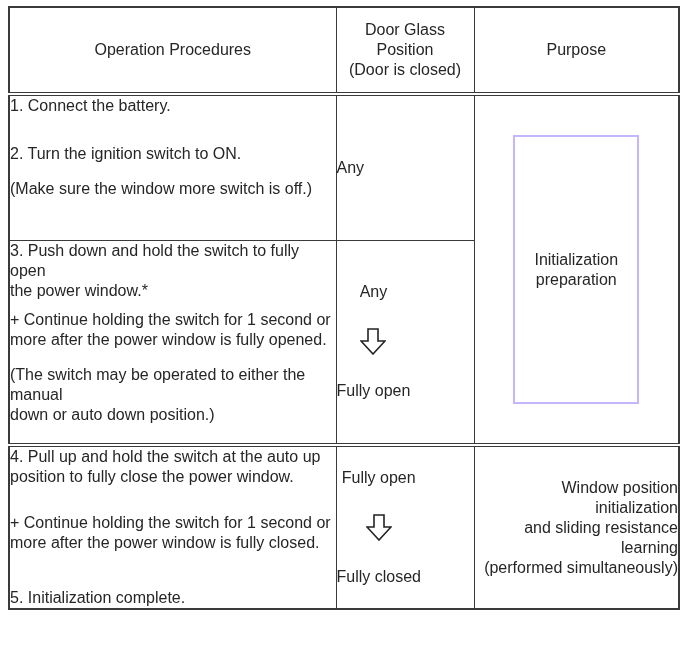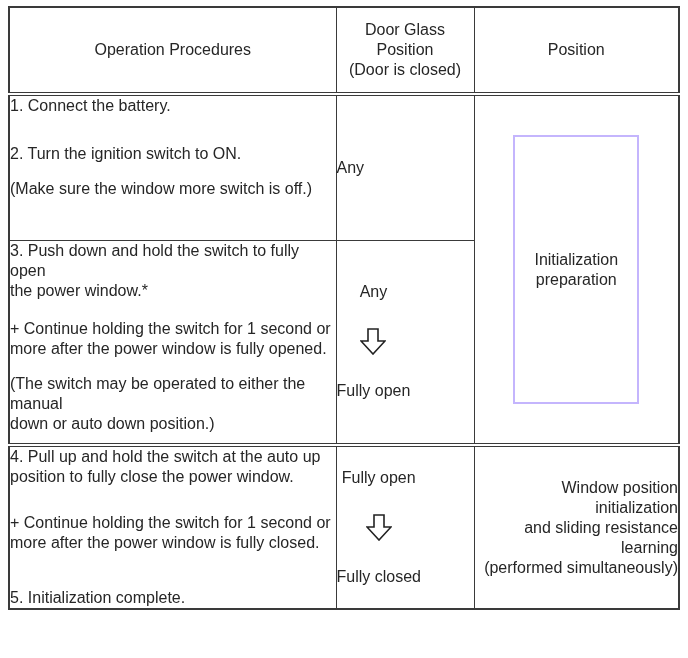--- a/index.html
+++ b/index.html
@@ -46,21 +46,21 @@
   td.steps {
     vertical-align: top;
     text-align: left;
     padding: 11px 8px 0 15px;
   }
   td.steps p {
     margin: 0;
     white-space: pre-line;
   }
   td.steps p.mb15 { margin-bottom: 15px; }
-  td.steps p.mb18 { margin-bottom: 18px; }
+  td.steps p.mb18 { margin-bottom: 9px; }
   td.steps p.mb26 { margin-bottom: 26px; }
   td.steps p.mb28 { margin-bottom: 28px; }
   td.steps p.mb35 { margin-bottom: 35px; }
   td.glass {
     vertical-align: middle;
   }
   .glass-stack {
     display: inline-flex;
     flex-direction: column;
     align-items: center;
@@ -100,21 +100,21 @@
       <col class="c1">
         <col class="c2">
         <col class="c3">
     </colgroup>
 
     <tbody>
         <tr class="hdr">
       <th>Operation Procedures</th>
       <th>Door Glass Position
 (Door is closed)</th>
-      <th>Position</th>
+      <th>Purpose</th>
     </tr>
 
     <tr class="row1">
       <td class="steps">
         <p class="mb28">1. Connect the battery.</p>
         <p class="mb15">2. Turn the ignition switch to ON.</p>
         <p>(Make sure the window more switch is off.)</p>
       </td>
       <td class="glass">
         <span>Any</span>

